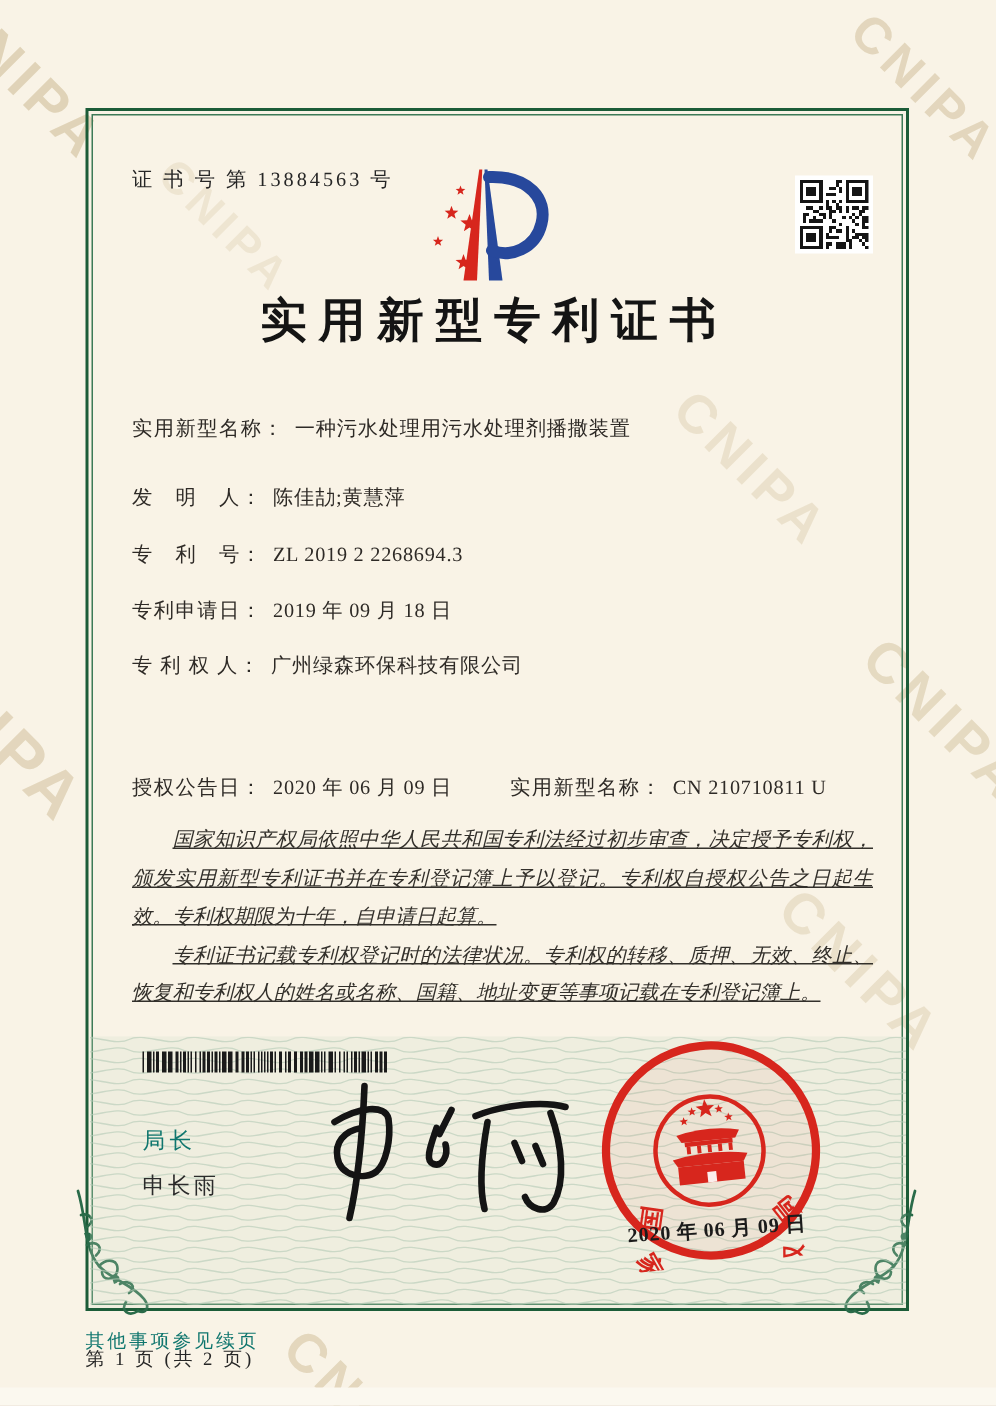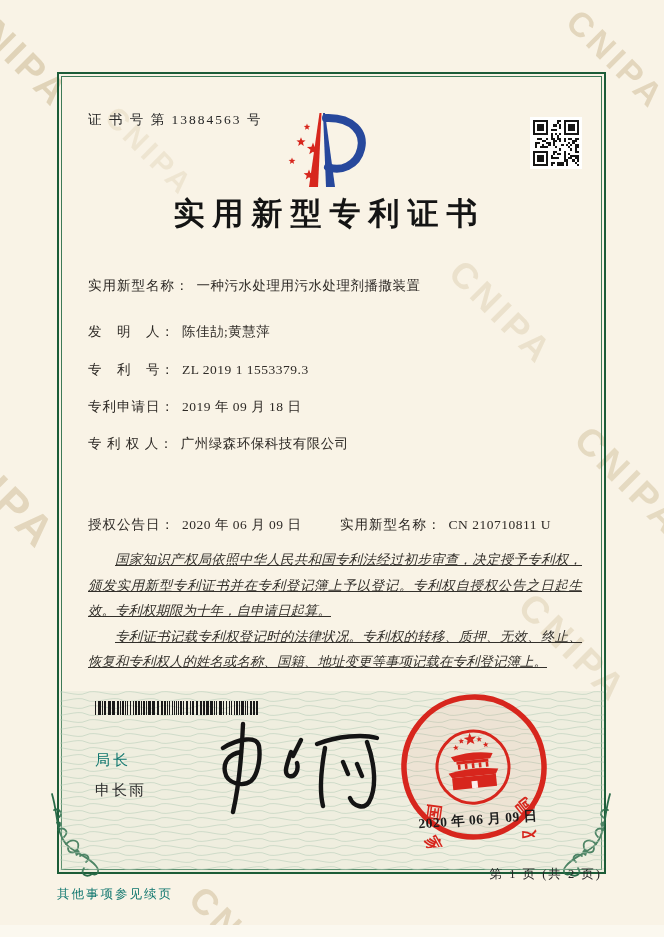--- a/index.html
+++ b/index.html
@@ -58,21 +58,21 @@
   .barcode{position:absolute;left:95px;top:701px;height:14px;display:flex;align-items:stretch;}
   .barcode span{display:block;background:#1a1a1a;height:100%;}
   .director-title{position:absolute;left:95px;top:751px;font-family:"Liberation Sans","DejaVu Sans",sans-serif;font-size:15px;letter-spacing:3px;color:#0f766e;}
   .director-name{position:absolute;left:95px;top:781px;font-family:"Liberation Sans","DejaVu Sans",sans-serif;font-size:15px;letter-spacing:2px;color:#2b2b2b;}
   .signature{position:absolute;left:205px;top:718px;width:195px;height:100px;}
   .seal{position:absolute;left:398px;top:691px;width:152px;height:152px;transform:rotate(-6deg);}
   .seal-date{
     position:absolute;left:402px;top:811px;width:152px;text-align:center;
     font-size:13.5px;font-weight:700;letter-spacing:0.5px;color:#1b1b1b;transform:rotate(-4deg);
   }
-  .page-info{position:absolute;left:57px;width:545px;top:866px;text-align:right;font-size:12.5px;letter-spacing:2px;color:#262626;}
+  .page-info{position:absolute;left:57px;width:545px;top:898px;text-align:left;font-size:12.5px;letter-spacing:2px;color:#262626;}
   .continuation{position:absolute;left:57px;width:560px;top:886px;text-align:left;font-size:12.5px;letter-spacing:2px;color:#0f766e;}
   .page-edge{position:absolute;left:0;bottom:0;width:100%;height:12px;background:#fbf8ef;}
 </style>
 </head>
 <body>
 
 <div class="page">
 
   <div class="wm" style="left:-18px;top:-10px;font-size:38px;opacity:.5;">CNIPA</div>
   <div class="wm" style="left:122px;top:100px;font-size:30px;opacity:.22;">CNIPA</div>
@@ -340,21 +340,21 @@
 
   <div class="title">实用新型专利证书</div>
 
   <div class="row" style="top:323px">
     <span class="lab">发　明　人：</span><span class="val">陈佳劼;黄慧萍</span>
   </div>
   <div class="row" style="top:277px">
     <span class="lab">实用新型名称：</span><span class="val">一种污水处理用污水处理剂播撒装置</span>
   </div>
   <div class="row" style="top:361px">
-    <span class="lab">专　利　号：</span><span class="val">ZL 2019 1 1553379.3</span>
+    <span class="lab">专　利　号：</span><span class="val">ZL 2019 2 2268694.3</span>
   </div>
   <div class="row" style="top:398px">
     <span class="lab">专利申请日：</span><span class="val">2019 年 09 月 18 日</span>
   </div>
   <div class="row" style="top:435px">
     <span class="lab">专 利 权 人：</span><span class="val">广州绿森环保科技有限公司</span>
   </div>
   <div class="row" style="top:516px">
     <span class="lab">授权公告日：</span><span class="val">2020 年 06 月 09 日</span>
     <span class="pair2">

